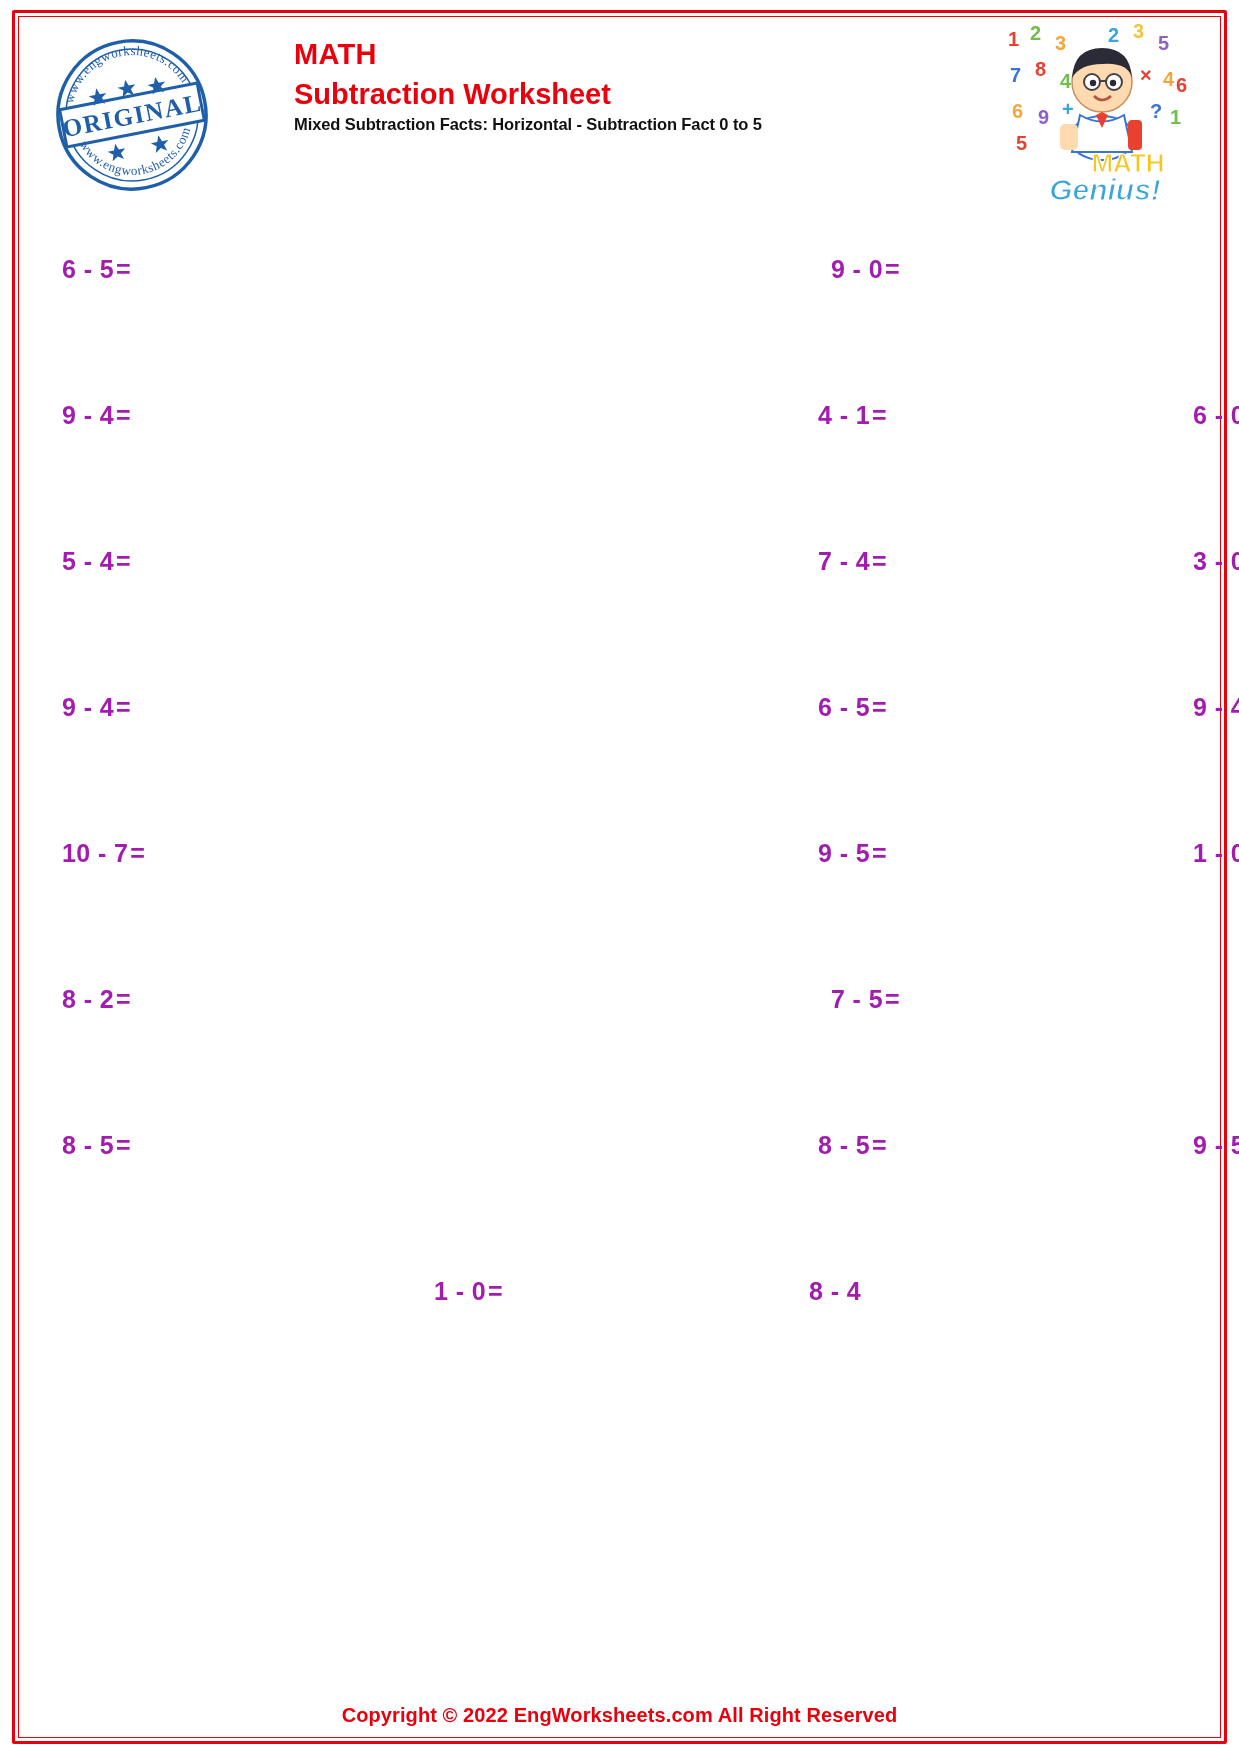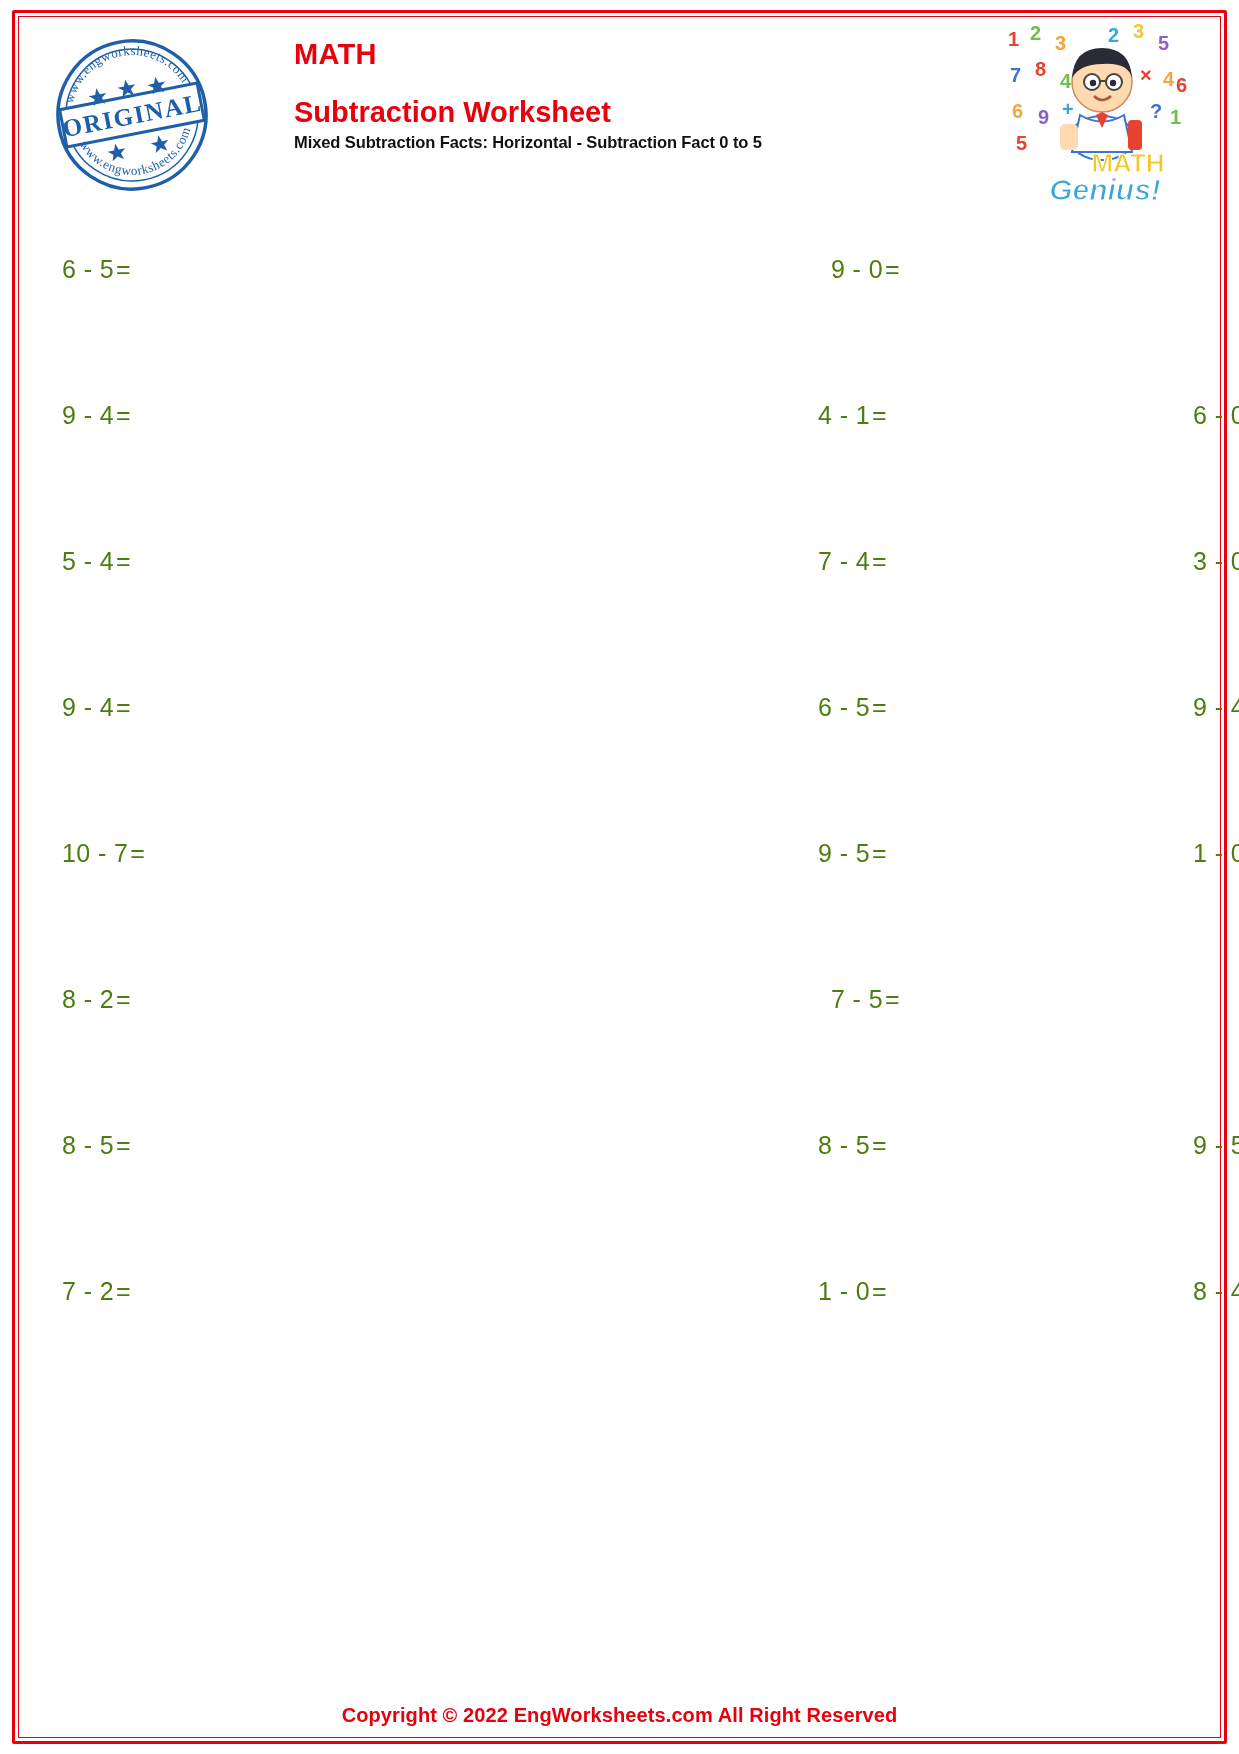--- a/index.html
+++ b/index.html
@@ -72,21 +72,21 @@
     font-weight: bold;
     color: #e8000d;
     letter-spacing: 0.3px;
     line-height: 1.15;
   }
   .title-sub {
     font-size: 29px;
     font-weight: bold;
     color: #e8000d;
     line-height: 1.2;
-    margin-top: 24px;
+    margin-top: 6px;
   }
   .title-desc {
     font-size: 16.5px;
     font-weight: bold;
     color: #111111;
     margin-top: 3px;
     letter-spacing: -0.1px;
   }
 
   
@@ -108,22 +108,22 @@
   }
   .row {
     display: flex;
     height: 146px;
     align-items: flex-start;
   }
   .cell {
     width: 33.33%;
     box-sizing: border-box;
     font-size: 25px;
-    font-weight: normal;
-    color: #4d7c0f;
+    font-weight: bold;
+    color: #a21caf;
     white-space: pre;
     letter-spacing: 0.4px;
   }
   .c0 { padding-left: 38px; }
   .c1 { padding-left: 410px; }
   .c2 { padding-left: 375px; }
   .cell .eq { margin-left: 2px; }
 
   
   .footer {
@@ -257,20 +257,19 @@
     <div class="row">
       <div class="cell c0"><span>8 - 2</span><span class="eq">=</span></div>
       <div class="cell c1"><span>7 - 5</span><span class="eq">=</span></div>
     </div>
     <div class="row">
       <div class="cell c0"><span>8 - 5</span><span class="eq">=</span></div>
       <div class="cell c1"><span>8 - 5</span><span class="eq">=</span></div>
       <div class="cell c2"><span>9 - 5</span></div>
     </div>
     <div class="row">
-      <div class="cell c0"><span>7 - 2</span><span class="eq">=</span></div>
       <div class="cell c1"><span>1 - 0</span><span class="eq">=</span></div>
       <div class="cell c2"><span>8 - 4</span></div>
     </div>
   </div>
 
   <div class="footer">Copyright © 2022 EngWorksheets.com All Right Reserved</div>
 </div>
 
 </body></html>

